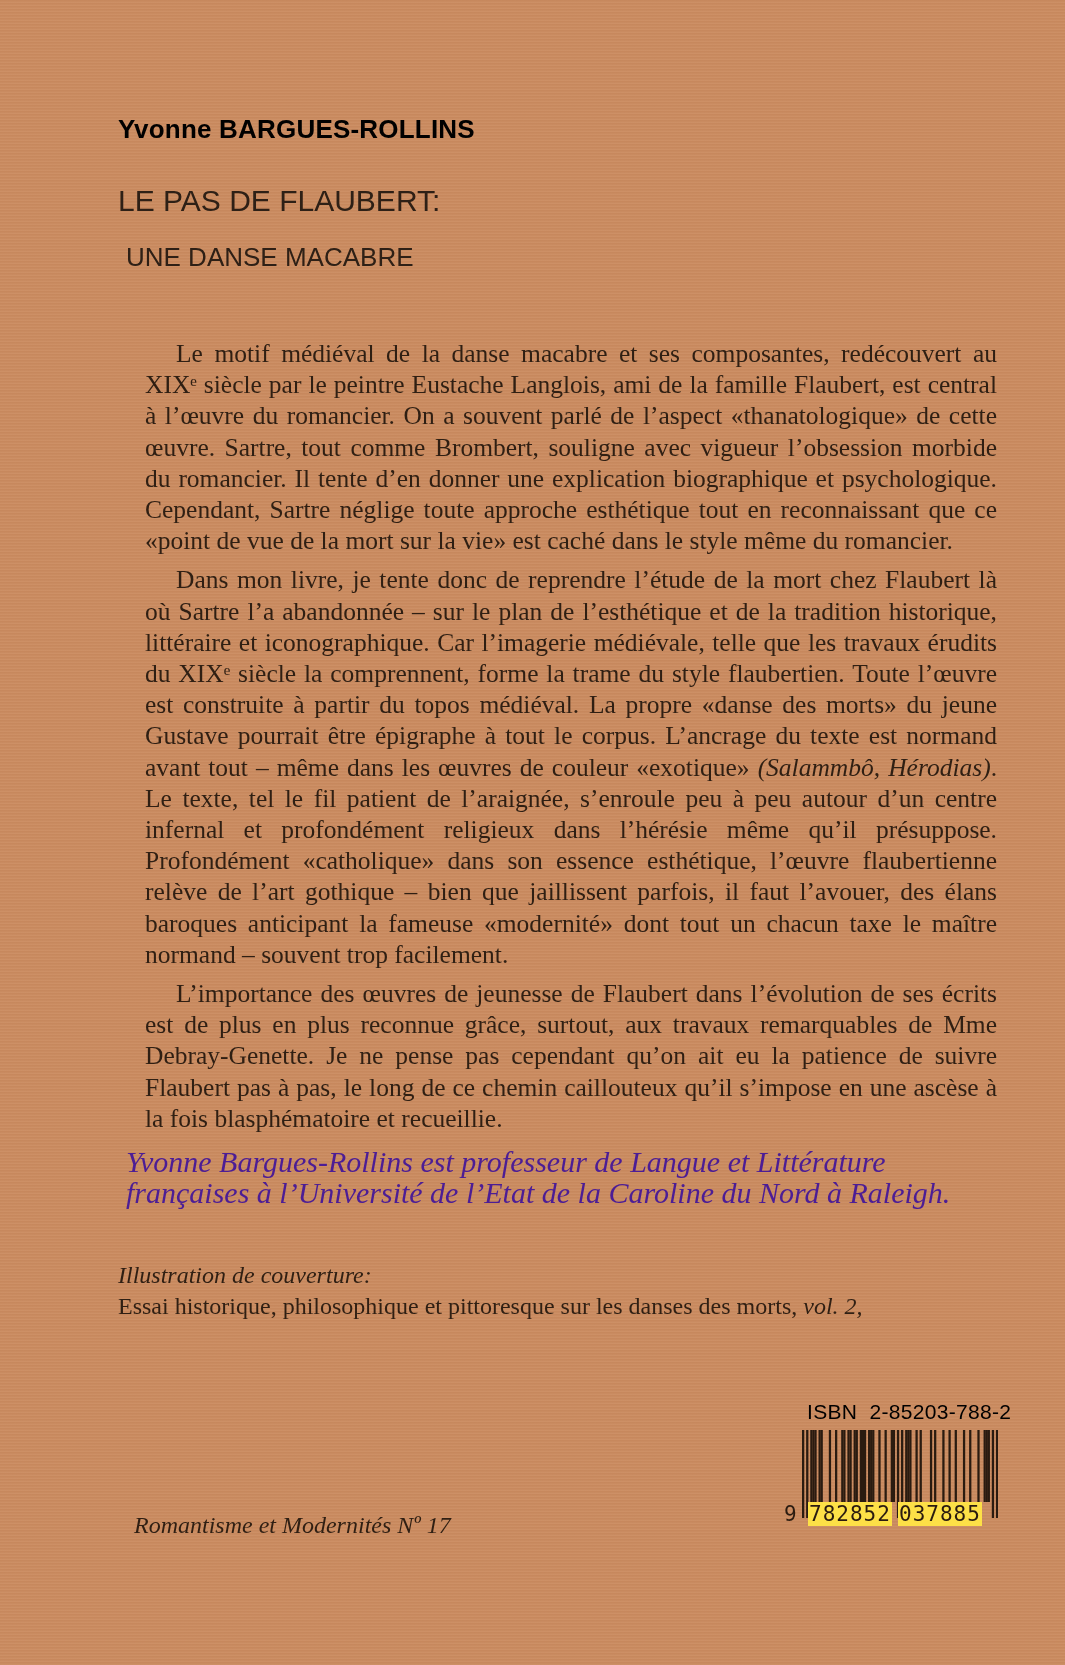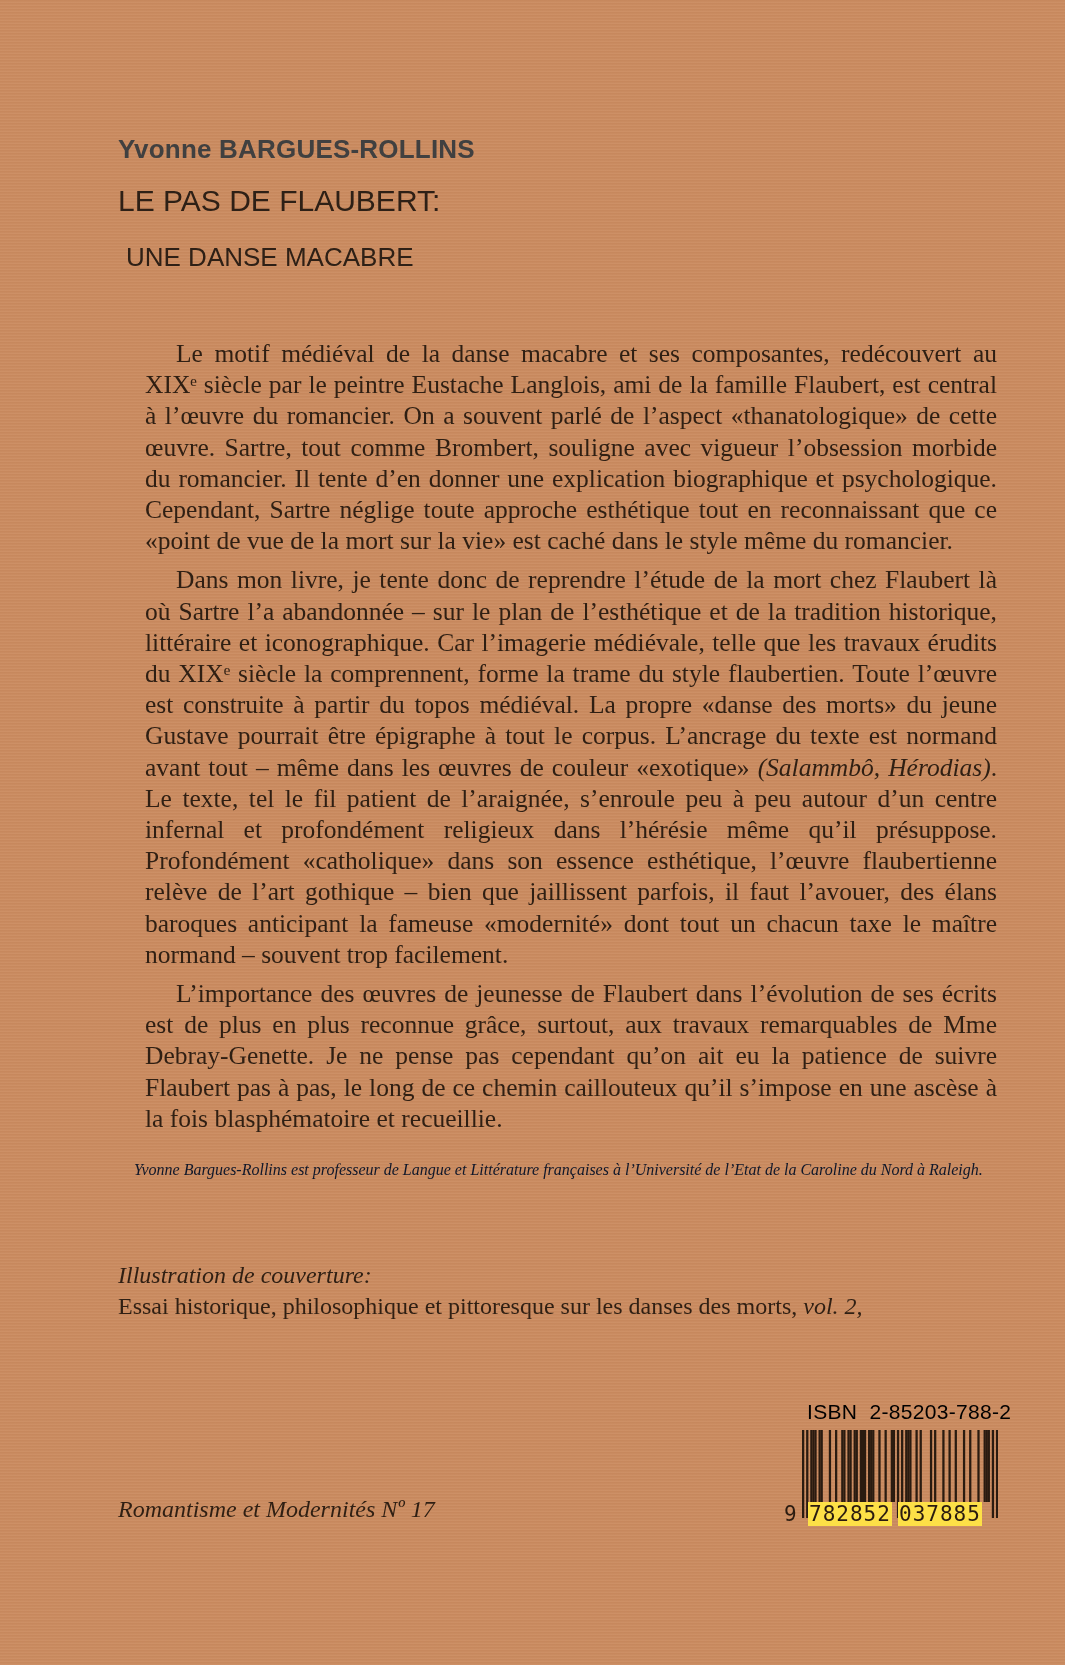--- a/index.html
+++ b/index.html
@@ -8,25 +8,25 @@
       height: 1665px;
       background-color: #c98a5f;
       background-image:
         repeating-linear-gradient(0deg, rgba(255,220,190,0.07) 0px, rgba(255,220,190,0.07) 1px, rgba(120,60,20,0.05) 2px, rgba(0,0,0,0) 3px);
       color: #2e1e12;
       position: relative;
       overflow: hidden;
     }
     .author {
       position: absolute;
-      left: 118px; top: 134px;
+      left: 118px; top: 114px;
       font-family: "Liberation Sans", sans-serif;
       font-size: 26px;
       letter-spacing: 0.2px;
-      color: #404040;
+      color: #000000;
       margin: 0;
     }
     .title {
       position: absolute;
       left: 118px; top: 184px;
       font-family: "Liberation Sans", sans-serif;
       font-size: 30px;
       color: #2e2016;
       margin: 0;
       font-weight: normal;
@@ -55,44 +55,44 @@
       margin: 8px;
       text-indent: 31px;
       text-align-last: left;
     }
     .bio {
       position: absolute;
       left: 118px; top: 1138px;
       width: 890px;
       font-family: "Liberation Serif", serif;
       font-style: italic;
-      font-size: 16px;
+      font-size: 30px;
       line-height: 31px;
-      color: #0f172a;
-      margin: 16px;
+      color: #4c1d95;
+      margin: 8px;
     }
     .illustration {
       position: absolute;
       left: 118px; top: 1260px;
       width: 890px;
       font-family: "Liberation Serif", serif;
       font-size: 24px;
       line-height: 31px;
       color: #2f1f13;
     }
     .illustration .line { display: block; }
     .illustration .it { font-style: italic; }
     .series {
       position: absolute;
       left: 118px; top: 1496px;
       font-family: "Liberation Serif", serif;
       font-style: italic;
       font-size: 24px;
       color: #2f1f13;
-      margin: 0;
+      margin: 16px;
     }
     .isbn-block {
       position: absolute;
       left: 790px; top: 1400px;
       width: 240px;
       height: 130px;
     }
     .isbn-label {
       position: absolute;
       left: 17px; top: 0px;

